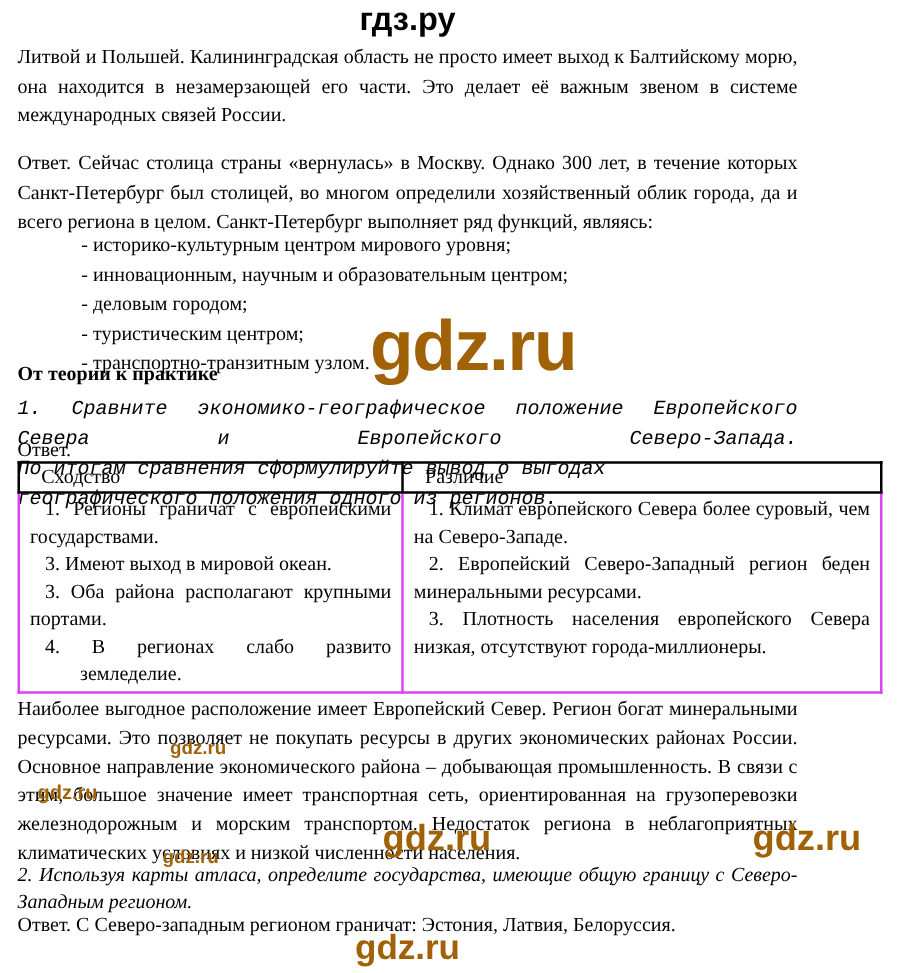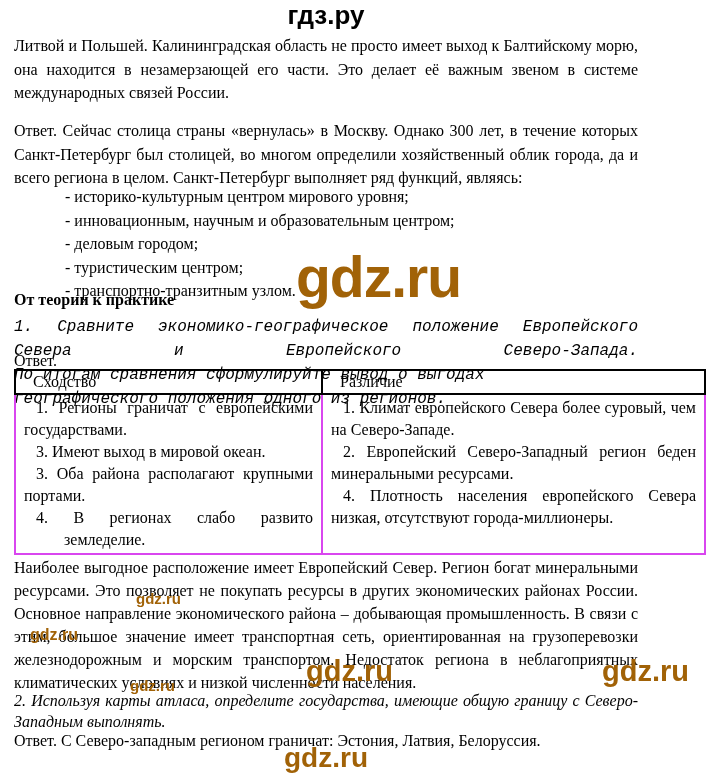--- a/index.html
+++ b/index.html
@@ -103,31 +103,31 @@
         <td>
           <p>1. Регионы граничат с европейскими государствами.</p>
           <p>3. Имеют выход в мировой океан.</p>
           <p>3. Оба района располагают крупными портами.</p>
           <p class="just-last">4. В регионах слабо развито</p>
           <p class="cont">земледелие.</p>
         </td>
         <td>
           <p>1. Климат европейского Севера более суровый, чем на Северо-Западе.</p>
           <p>2. Европейский Северо-Западный регион беден минеральными ресурсами.</p>
-          <p>4. Плотность населения европейского Севера низкая, отсутствуют города-миллионеры.</p>
+          <p>3. Плотность населения европейского Севера низкая, отсутствуют города-миллионеры.</p>
         </td>
       </tr>
     </tbody>
   </table>
 
   <p class="blk just conclusion">Наиболее выгодное расположение имеет Европейский Север. Регион богат минеральными ресурсами. Это позволяет не покупать ресурсы в других экономических районах России. Основное направление экономического района – добывающая промышленность. В связи с этим, большое значение имеет транспортная сеть, ориентированная на грузоперевозки железнодорожным и морским транспортом. Недостаток региона в неблагоприятных климатических условиях и низкой численности населения.</p>
 
   <div class="blk task2 italic">
     <div class="just-last">2. Используя карты атласа, определите государства, имеющие общую границу с Северо-</div>
-    <div>Западным выполнять.</div>
+    <div>Западным регионом.</div>
   </div>
 
   <div class="blk answer2">Ответ. С Северо-западным регионом граничат: Эстония, Латвия, Белоруссия.</div>
 
   <span class="wm wm-large">gdz.ru</span>
   <span class="wm wm-small-1">gdz.ru</span>
   <span class="wm wm-small-2">gdz.ru</span>
   <span class="wm wm-small-3">gdz.ru</span>
   <span class="wm wm-med-left">gdz.ru</span>
   <span class="wm wm-med-right">gdz.ru</span>

